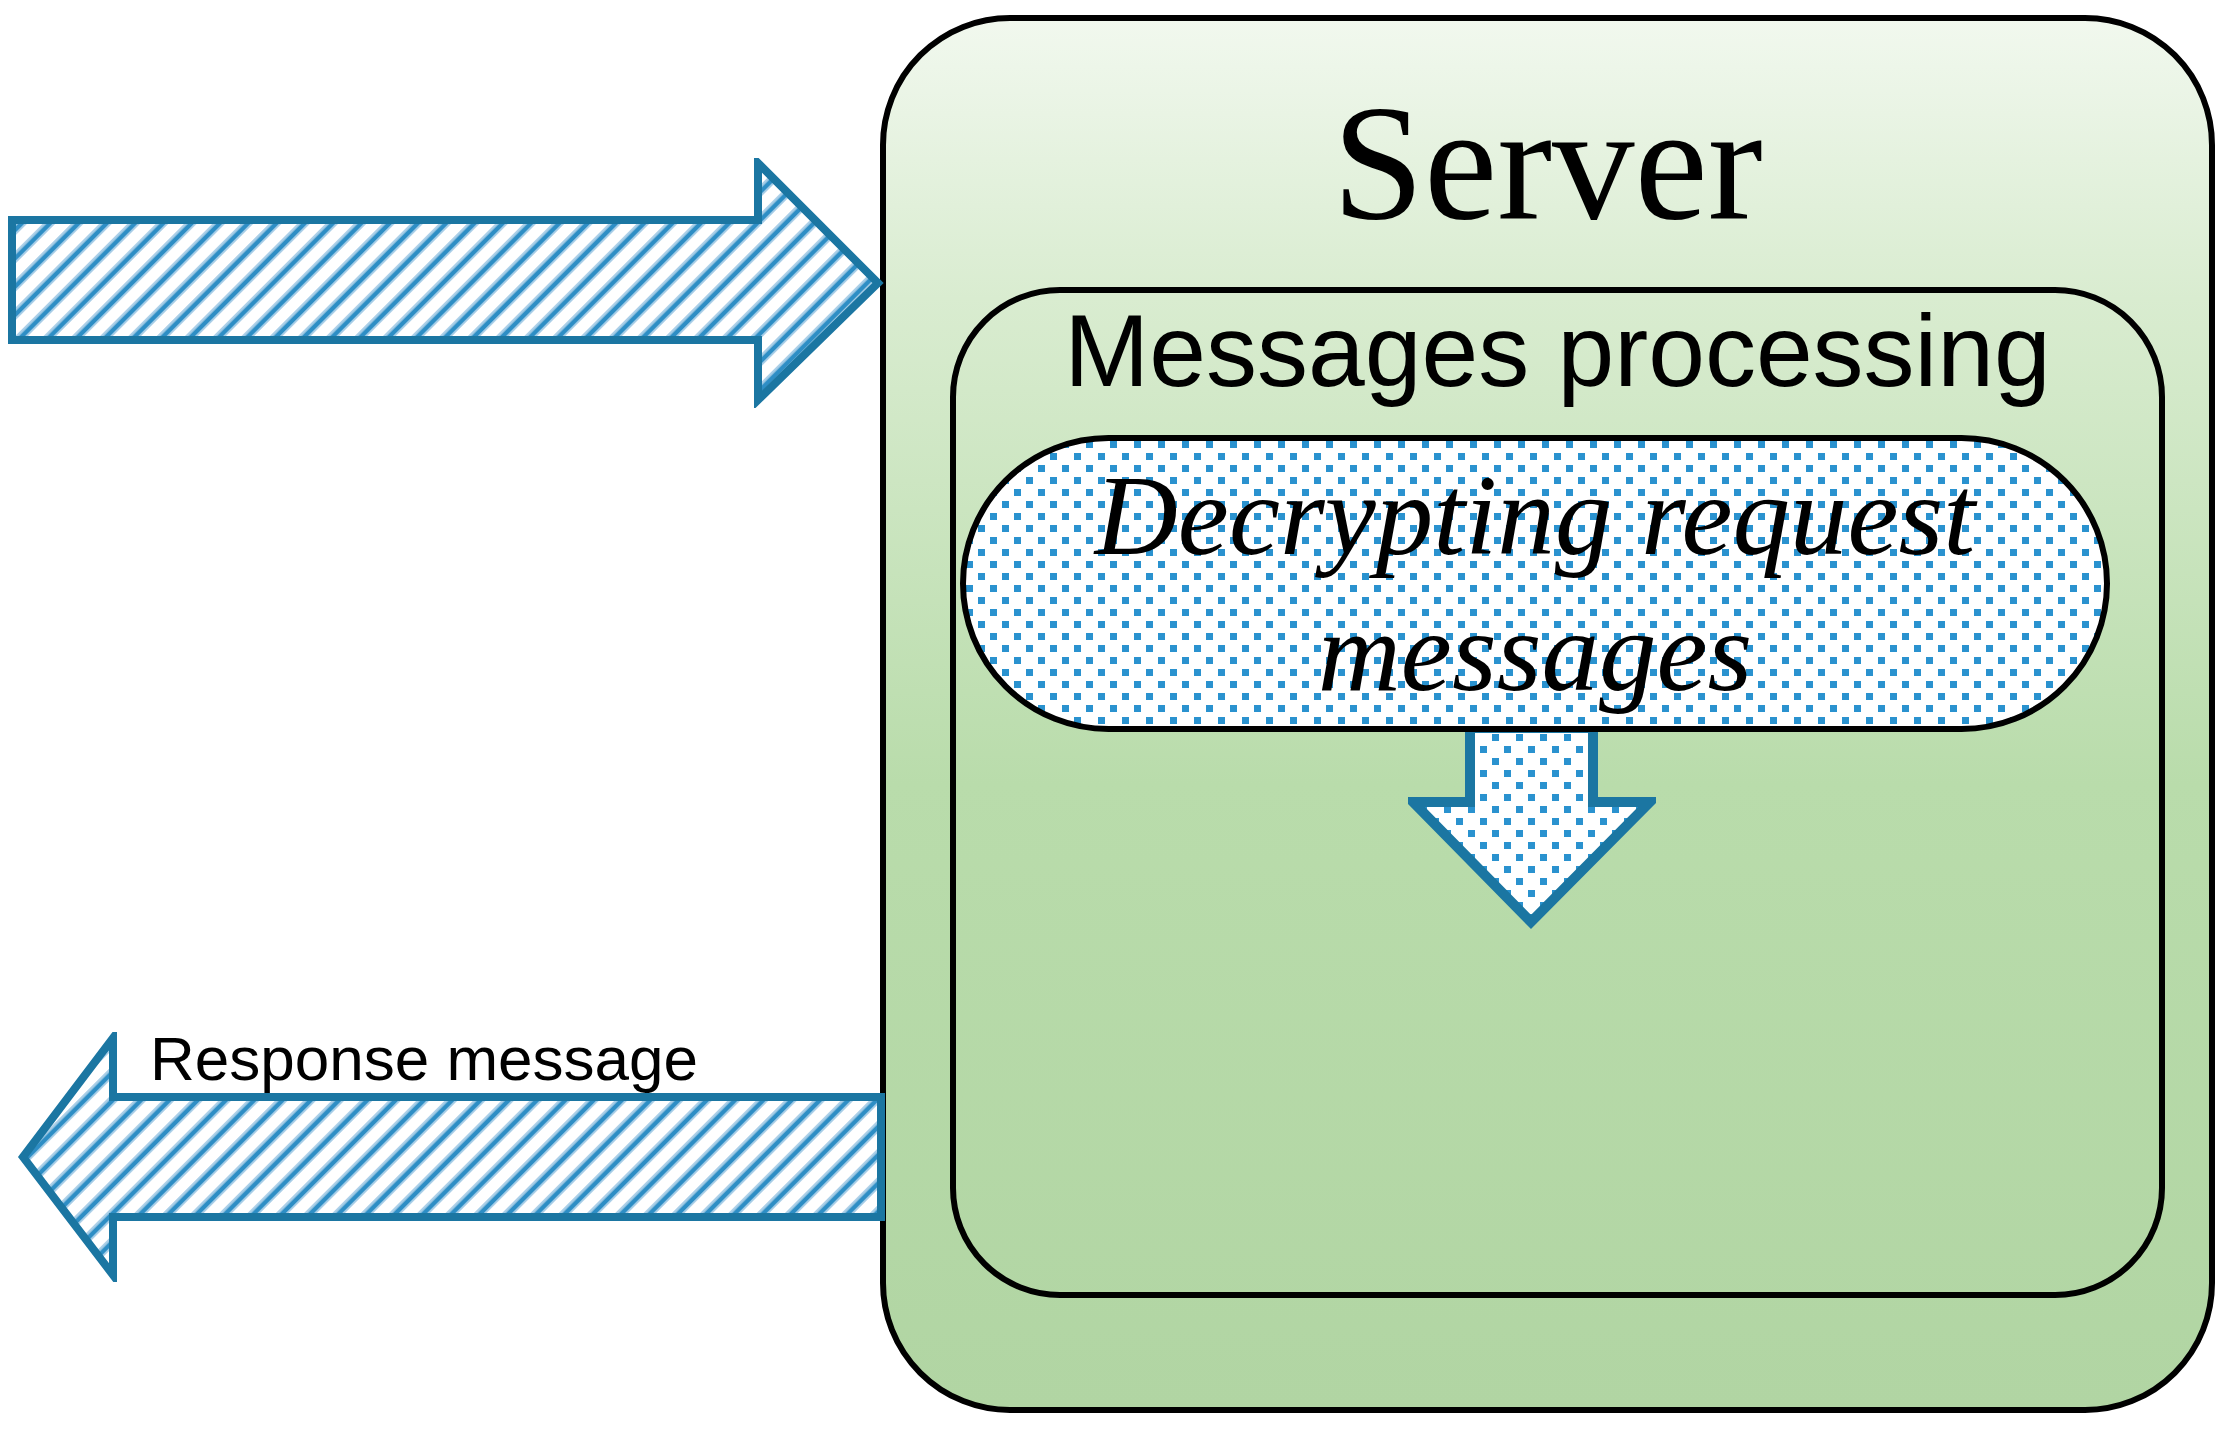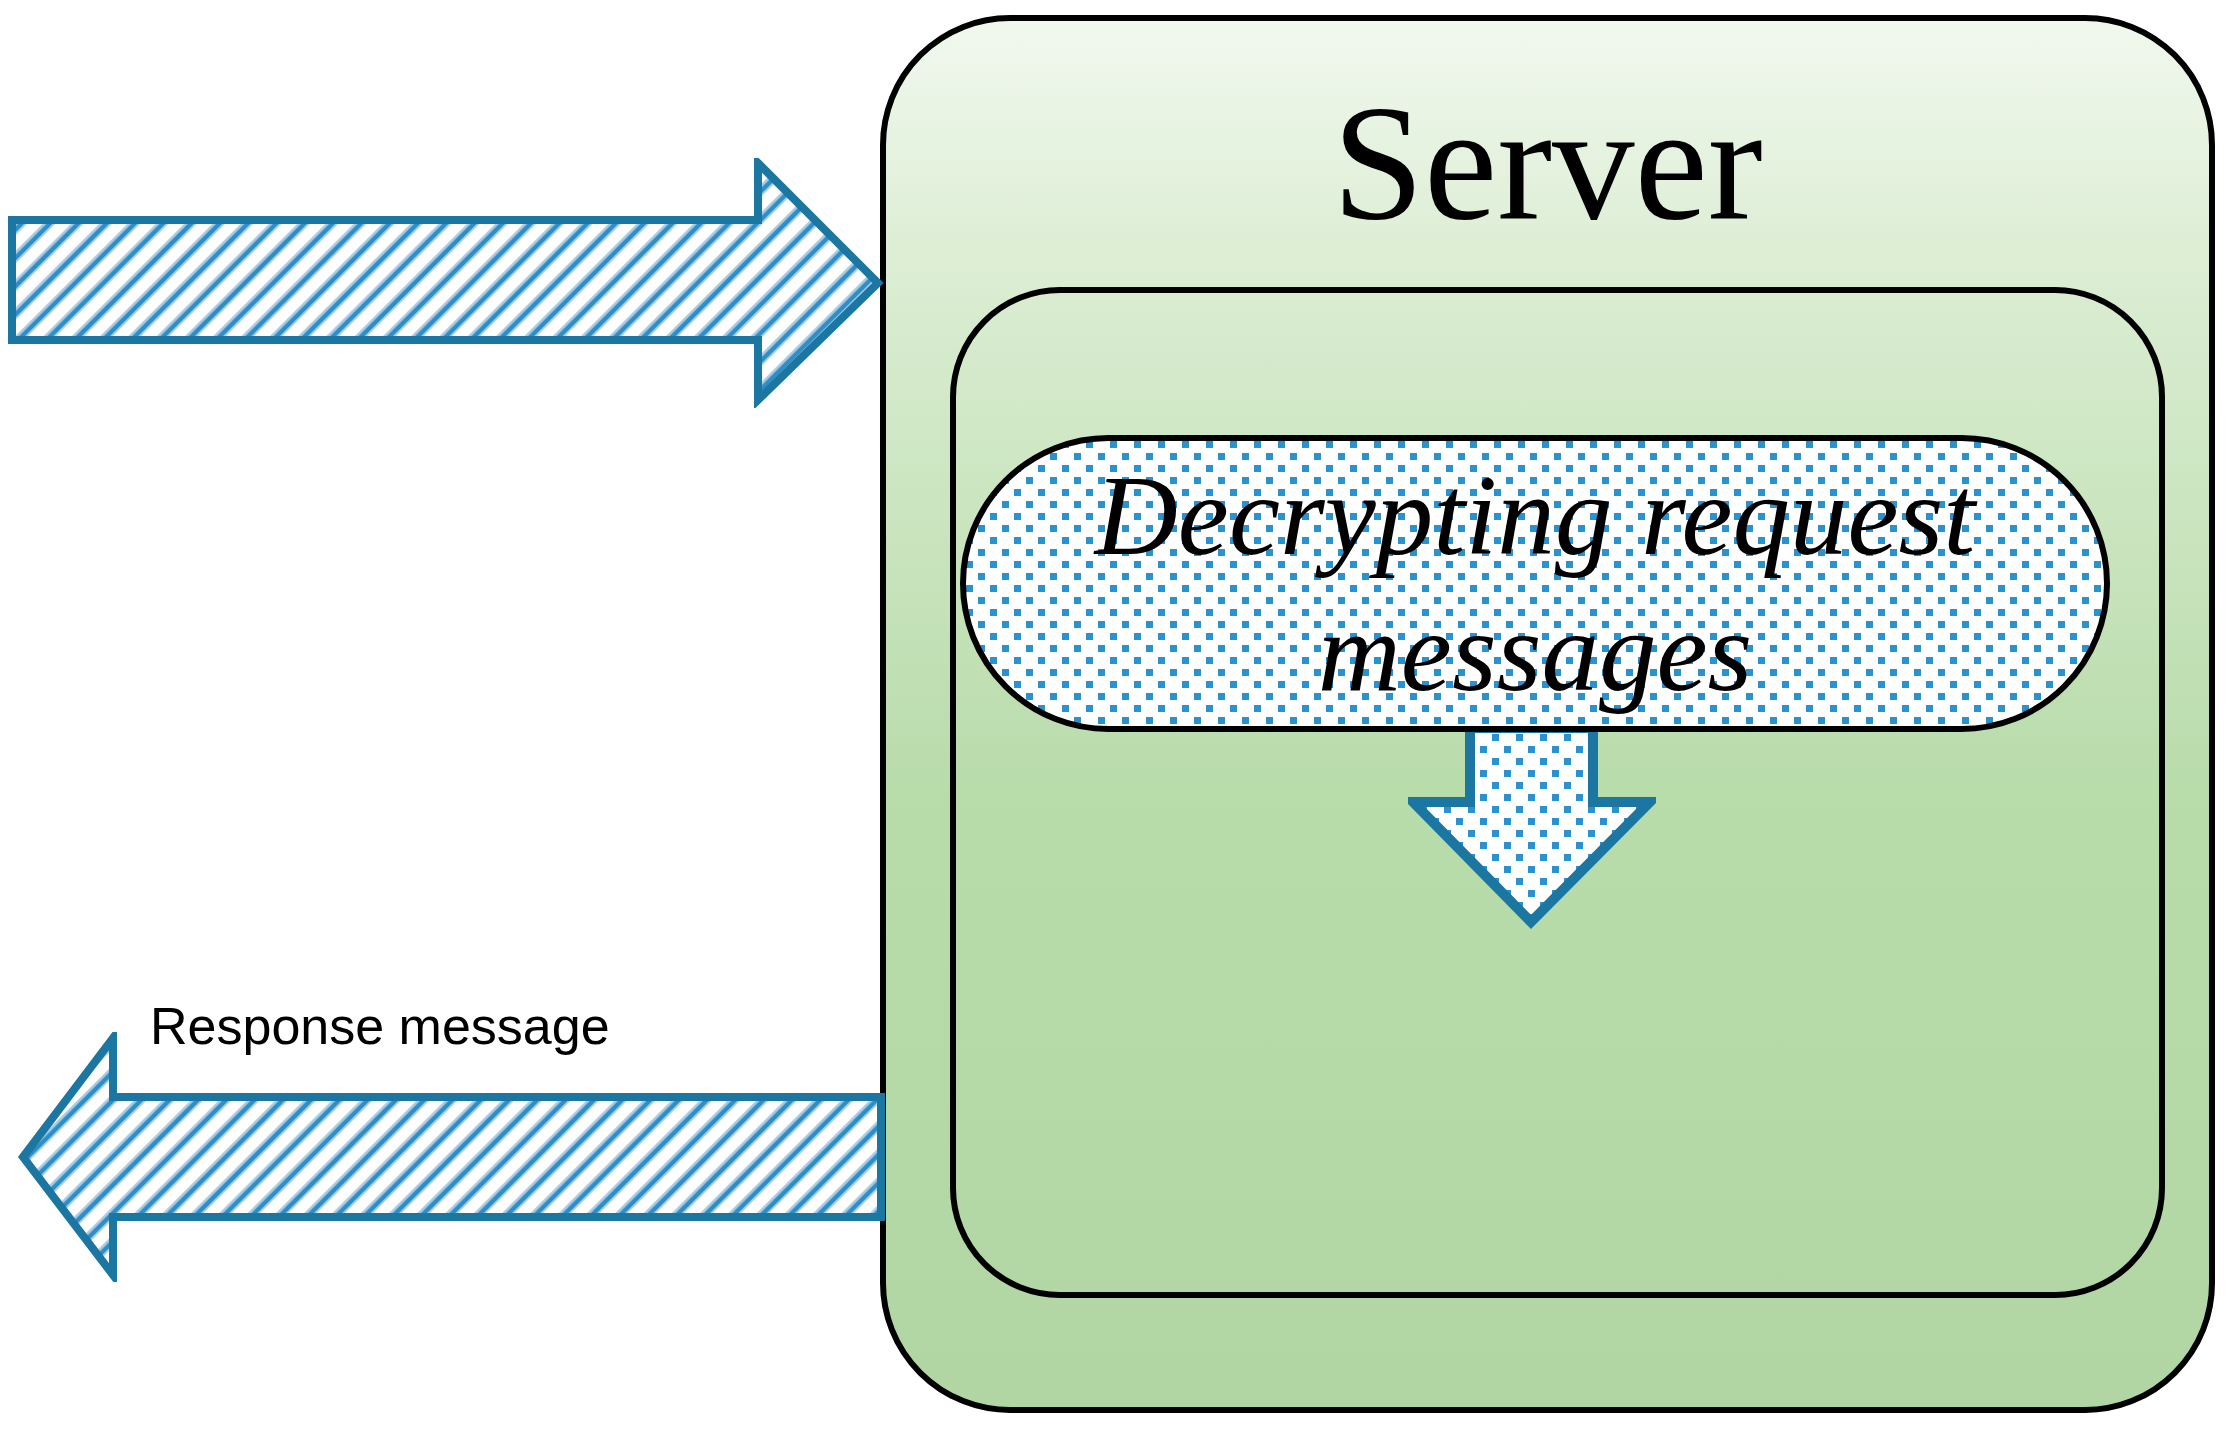--- a/index.html
+++ b/index.html
@@ -48,21 +48,21 @@
     font-size:115px;line-height:1.18;color:#000;
   }
   .pill-1{top:435px;height:297px;z-index:3;}
   .pill-2{top:918px;height:295px;z-index:1;}
   .pill-label{padding:0 40px;font-style:italic;}
 
   .down-arrow{left:1408px;top:722px;z-index:2;}
 
   
   .request-label{left:112px;top:128px;font-size:73px;line-height:1;color:#000;white-space:nowrap;}
-  .response-label{left:150px;top:1000px;font-size:52px;line-height:1;color:#000;white-space:nowrap;}
+  .response-label{left:150px;top:1028px;font-size:62px;line-height:1;color:#000;white-space:nowrap;}
   .request-arrow{left:8px;top:158px;}
   .response-arrow{left:17px;top:1032px;}
 
   svg{display:block;}
   .defs-holder{position:absolute;width:0;height:0;left:0;top:0;}
 </style>
 </head>
 <body>
 
 <div class="canvas">
@@ -80,20 +80,21 @@
         <rect x="0" y="0" width="7" height="7" fill="#2a92cf"></rect>
         <rect x="12" y="12" width="7" height="7" fill="#2a92cf"></rect>
       </pattern>
     </defs>
   </svg>
 
   <div class="abs server-box"></div>
   <div class="abs server-title">Server</div>
 
   <div class="abs inner-box"></div>
+  <div class="abs processing-title">Messages processing</div>
 
 
   <svg class="abs down-arrow" width="248" height="208" viewBox="0 0 248 208">
     <polygon points="62,6 185,6 185,80 242,80 123,200 5,80 62,80" fill="url(#dots)" stroke="#1b76a2" stroke-width="10" stroke-linejoin="miter"></polygon>
   </svg>
 
   <div class="abs pill pill-1">
     <span class="pill-label">Decrypting request messages</span>
   </div>
 

